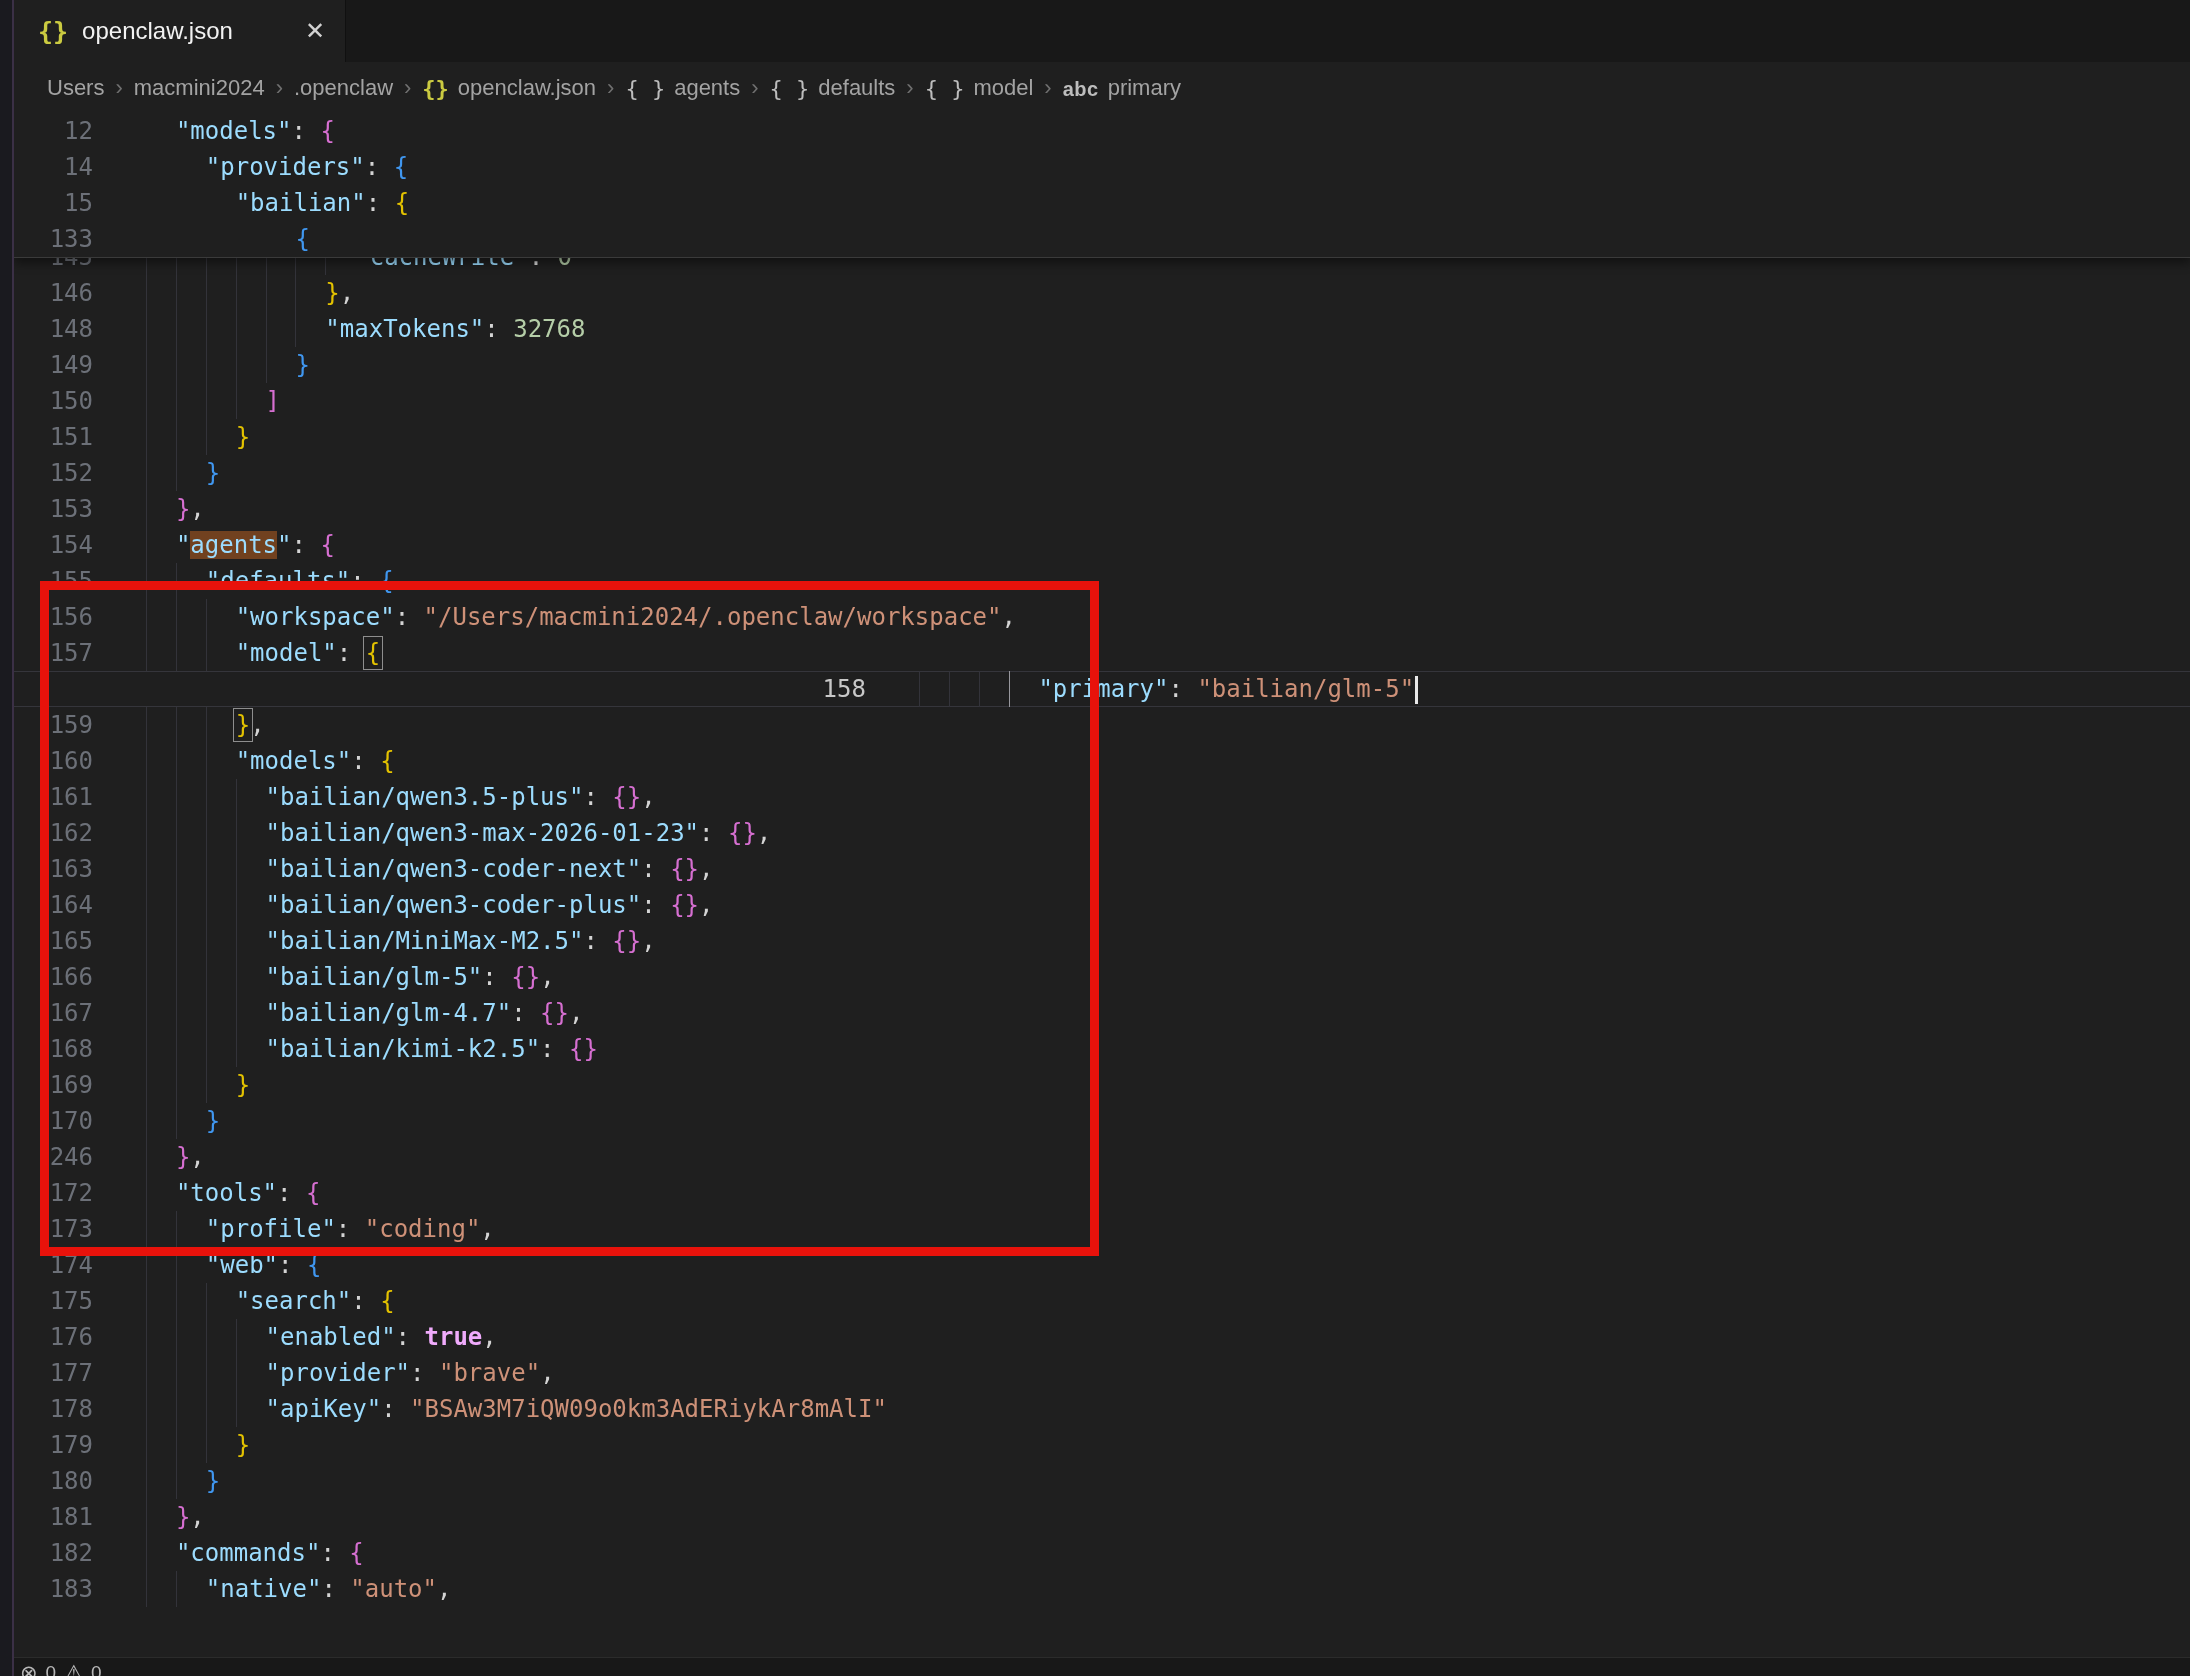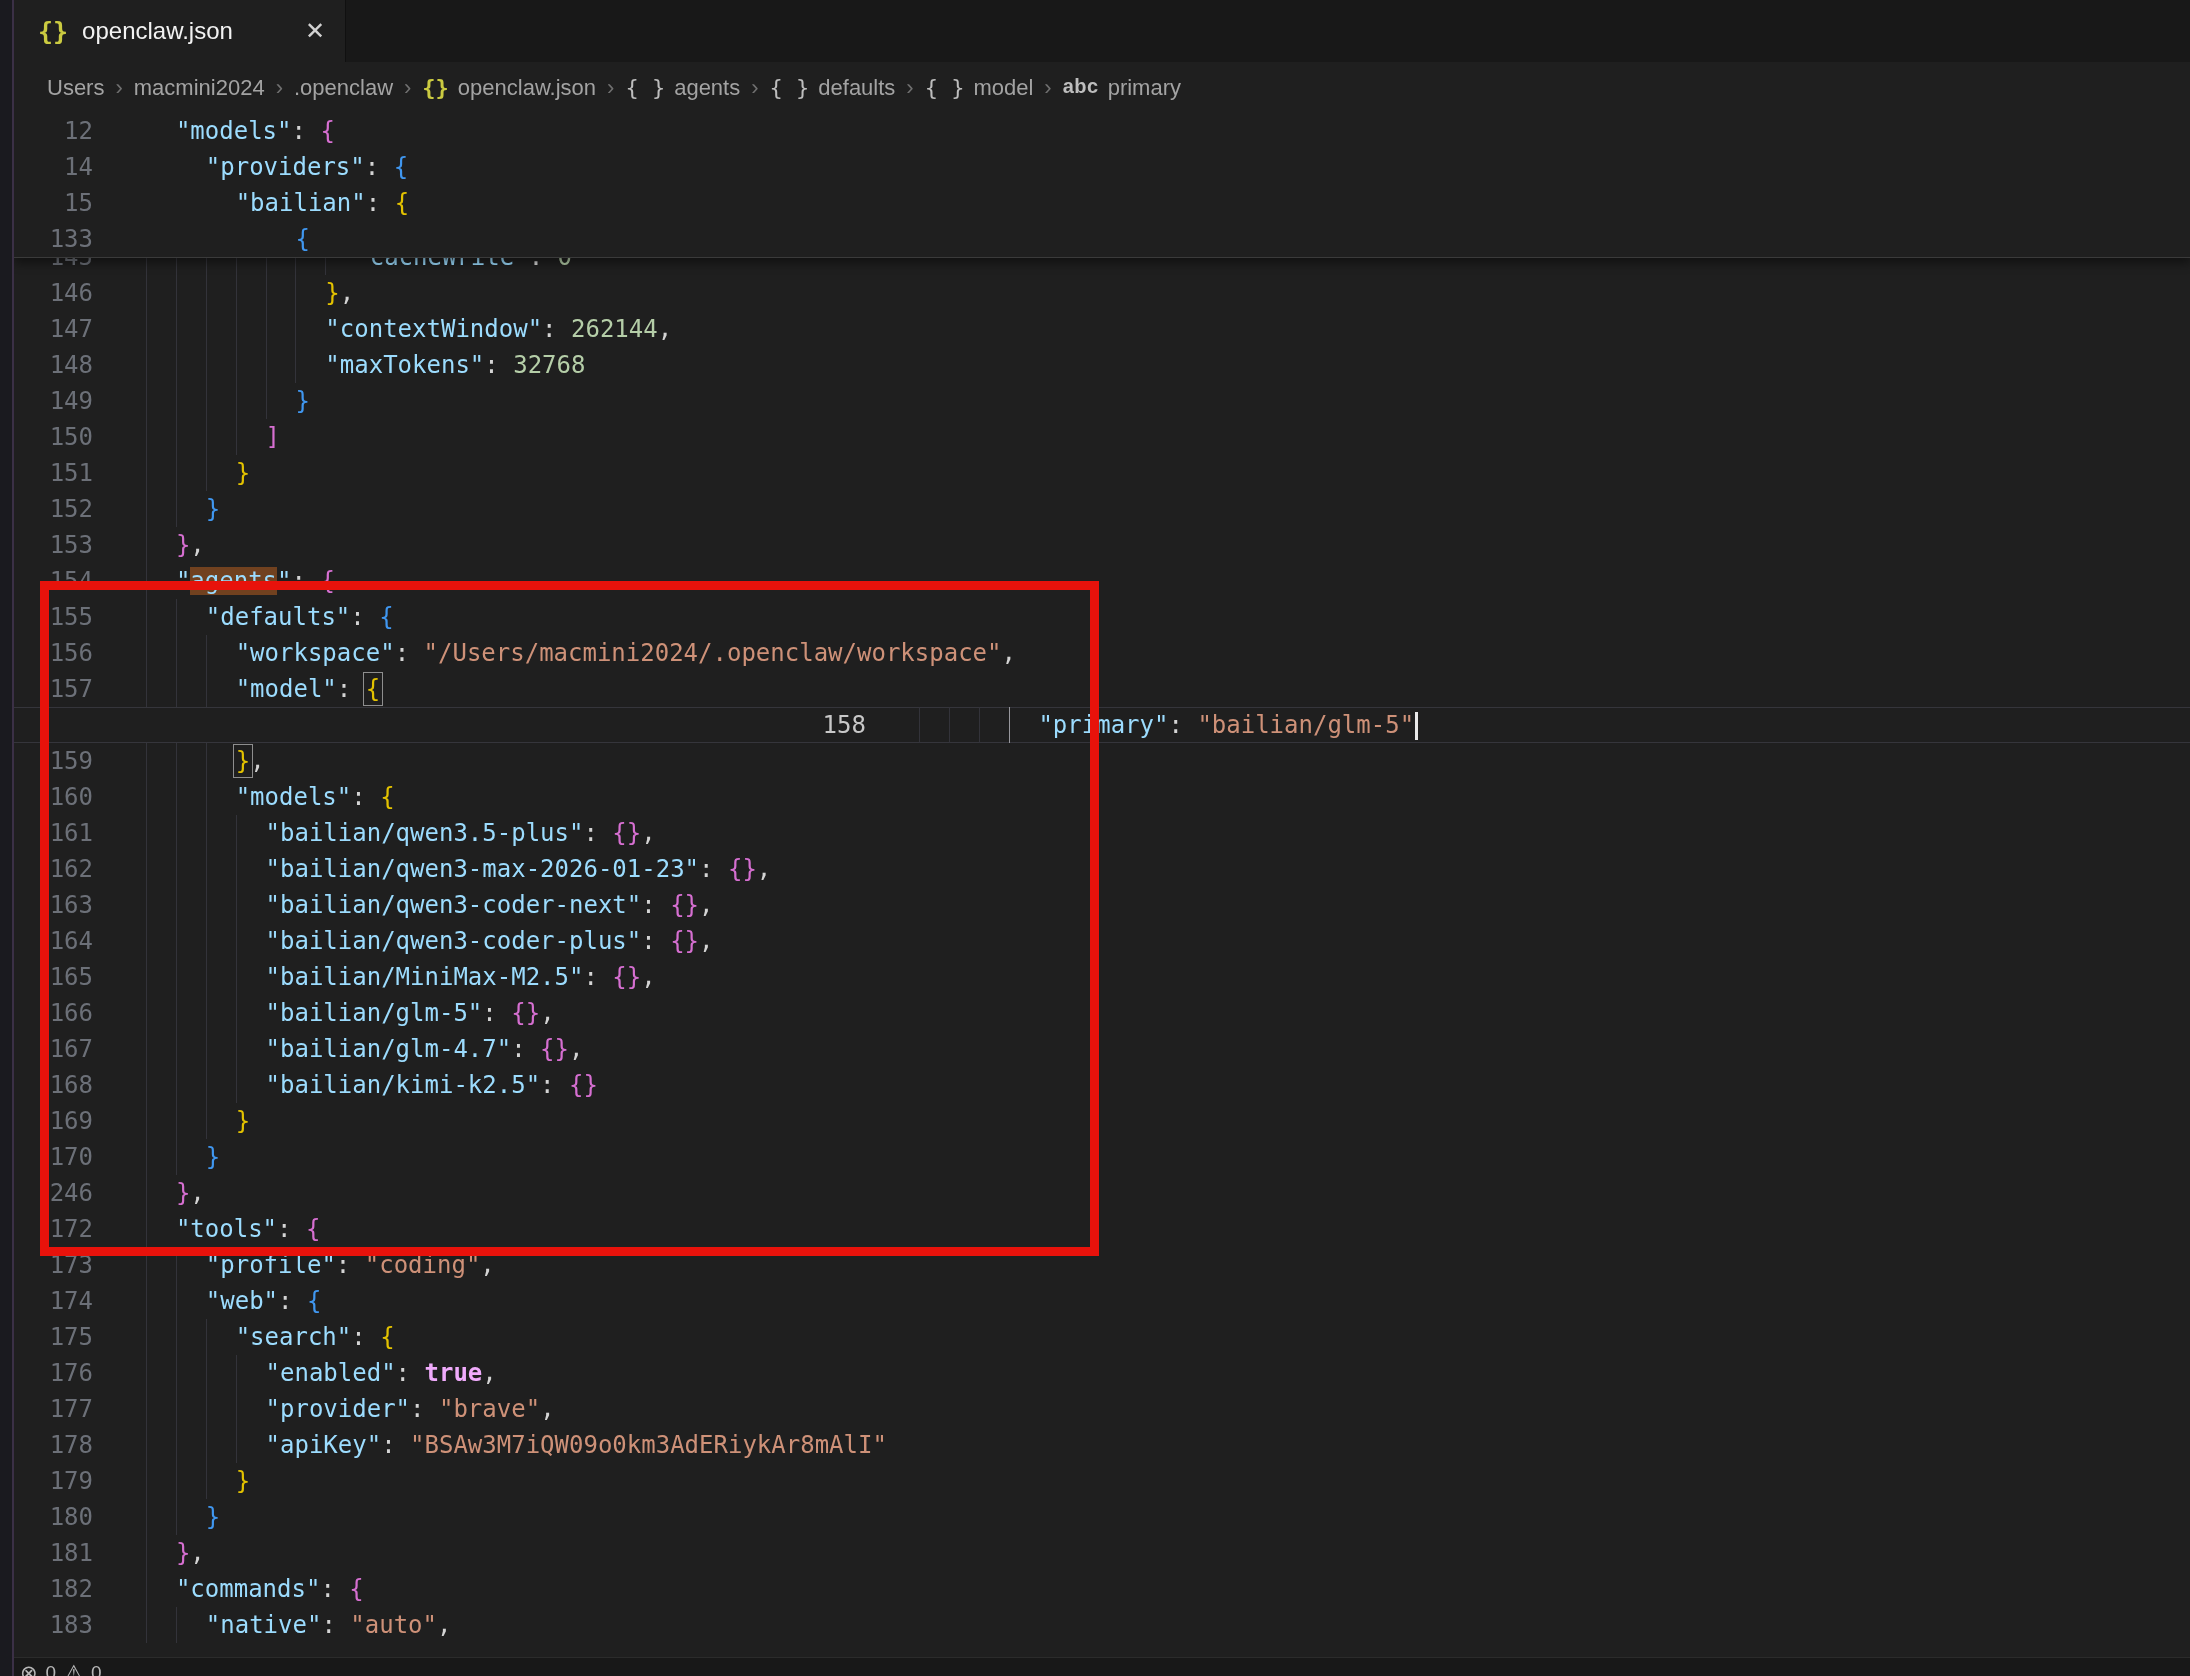--- a/index.html
+++ b/index.html
@@ -11,21 +11,21 @@
   .main{position:absolute;left:14px;top:0;right:0;bottom:0;}
   
   .tab-bar{height:62px;background:#181818;display:flex;align-items:stretch;}
   .tab{width:287px;background:#1f1f1f;display:flex;align-items:center;padding:0 20px 0 24px;
        gap:14px;font-size:24px;color:#f2f2f2;border-right:1px solid #101010;cursor:pointer;}
   .tab-icon{color:#cbcb41;font-family:"DejaVu Sans Mono",monospace;font-size:25px;font-weight:bold;}
   .tab-close{margin-left:auto;color:#d2d2d2;font-size:24px;line-height:1;}
   
   .crumbs{height:52px;display:flex;align-items:center;padding-left:33px;background:#1f1f1f;
           color:#a3a3a3;font-size:22px;}
-  .crumb{display:flex;align-items:flex-start;gap:9px;cursor:pointer;}
+  .crumb{display:flex;align-items:flex-end;gap:9px;cursor:pointer;}
   .crumb-sep{color:#707070;font-size:22px;margin:0 11px;}
   .ci{font-family:"DejaVu Sans Mono",monospace;}
   .ci-json{color:#cbcb41;font-weight:bold;}
   .ci-obj{color:#bdbdbd;}
   .ci-abc{font-size:20px;font-weight:bold;color:#bdbdbd;letter-spacing:0.5px;}
   
   .editor{position:absolute;top:113px;left:0;right:0;bottom:0;background:#1f1f1f;overflow:hidden;
           font-family:"DejaVu Sans Mono",monospace;font-size:24px;}
   .line{display:flex;height:36px;line-height:36px;white-space:pre;}
   .ln{width:79px;text-align:right;color:#6c7078;flex:0 0 auto;}
@@ -115,21 +115,20 @@
           <div class="line"><span class="ln">12</span><span class="code"><span class="g"></span><span class="tk-key">"models"</span><span class="tk-pun">: </span><span class="tk-b2">{</span></span></div>
           <div class="line"><span class="ln">14</span><span class="code"><span class="g"></span><span class="g"></span><span class="tk-key">"providers"</span><span class="tk-pun">: </span><span class="tk-b3">{</span></span></div>
           <div class="line"><span class="ln">15</span><span class="code"><span class="g"></span><span class="g"></span><span class="g"></span><span class="tk-key">"bailian"</span><span class="tk-pun">: </span><span class="tk-b1">{</span></span></div>
           <div class="line"><span class="ln">133</span><span class="code"><span class="g"></span><span class="g"></span><span class="g"></span><span class="g"></span><span class="g"></span><span class="tk-b3">{</span></span></div>
         </div>
       <div class="clip145" id="clip145">
           <div class="line"><span class="ln">145</span><span class="code"><span class="g"></span><span class="g"></span><span class="g"></span><span class="g"></span><span class="g"></span><span class="g"></span><span class="g"></span><span class="tk-key">"cacheWrite"</span><span class="tk-pun">: </span><span class="tk-num">0</span></span></div>
         </div>
       <div id="lines">
           <div class="line"><span class="ln">146</span><span class="code"><span class="g"></span><span class="g"></span><span class="g"></span><span class="g"></span><span class="g"></span><span class="g"></span><span class="tk-b1">}</span><span class="tk-pun">,</span></span></div>
-          <div class="line"><span class="ln">147</span><span class="code"><span class="g"></span><span class="g"></span><span class="g"></span><span class="g"></span><span class="g"></span><span class="g"></span><span class="tk-key">"contextWindow"</span><span class="tk-pun">: </span><span class="tk-num">262144</span><span class="tk-pun">,</span></span></div>
           <div class="line"><span class="ln">148</span><span class="code"><span class="g"></span><span class="g"></span><span class="g"></span><span class="g"></span><span class="g"></span><span class="g"></span><span class="tk-key">"maxTokens"</span><span class="tk-pun">: </span><span class="tk-num">32768</span></span></div>
           <div class="line"><span class="ln">149</span><span class="code"><span class="g"></span><span class="g"></span><span class="g"></span><span class="g"></span><span class="g"></span><span class="tk-b3">}</span></span></div>
           <div class="line"><span class="ln">150</span><span class="code"><span class="g"></span><span class="g"></span><span class="g"></span><span class="g"></span><span class="tk-b2">]</span></span></div>
           <div class="line"><span class="ln">151</span><span class="code"><span class="g"></span><span class="g"></span><span class="g"></span><span class="tk-b1">}</span></span></div>
           <div class="line"><span class="ln">152</span><span class="code"><span class="g"></span><span class="g"></span><span class="tk-b3">}</span></span></div>
           <div class="line"><span class="ln">153</span><span class="code"><span class="g"></span><span class="tk-b2">}</span><span class="tk-pun">,</span></span></div>
           <div class="line"><span class="ln">154</span><span class="code"><span class="g"></span><span class="tk-key">"</span><span class="tk-key word-hl">agents</span><span class="tk-key">"</span><span class="tk-pun">: </span><span class="tk-b2">{</span></span></div>
           <div class="line"><span class="ln">155</span><span class="code"><span class="g"></span><span class="g"></span><span class="tk-key">"defaults"</span><span class="tk-pun">: </span><span class="tk-b3">{</span></span></div>
           <div class="line"><span class="ln">156</span><span class="code"><span class="g"></span><span class="g"></span><span class="g"></span><span class="tk-key">"workspace"</span><span class="tk-pun">: </span><span class="tk-str">"/Users/macmini2024/.openclaw/workspace"</span><span class="tk-pun">,</span></span></div>
           <div class="line"><span class="ln">157</span><span class="code"><span class="g"></span><span class="g"></span><span class="g"></span><span class="tk-key">"model"</span><span class="tk-pun">: </span><span class="tk-b1 brk-box">{</span></span></div>

